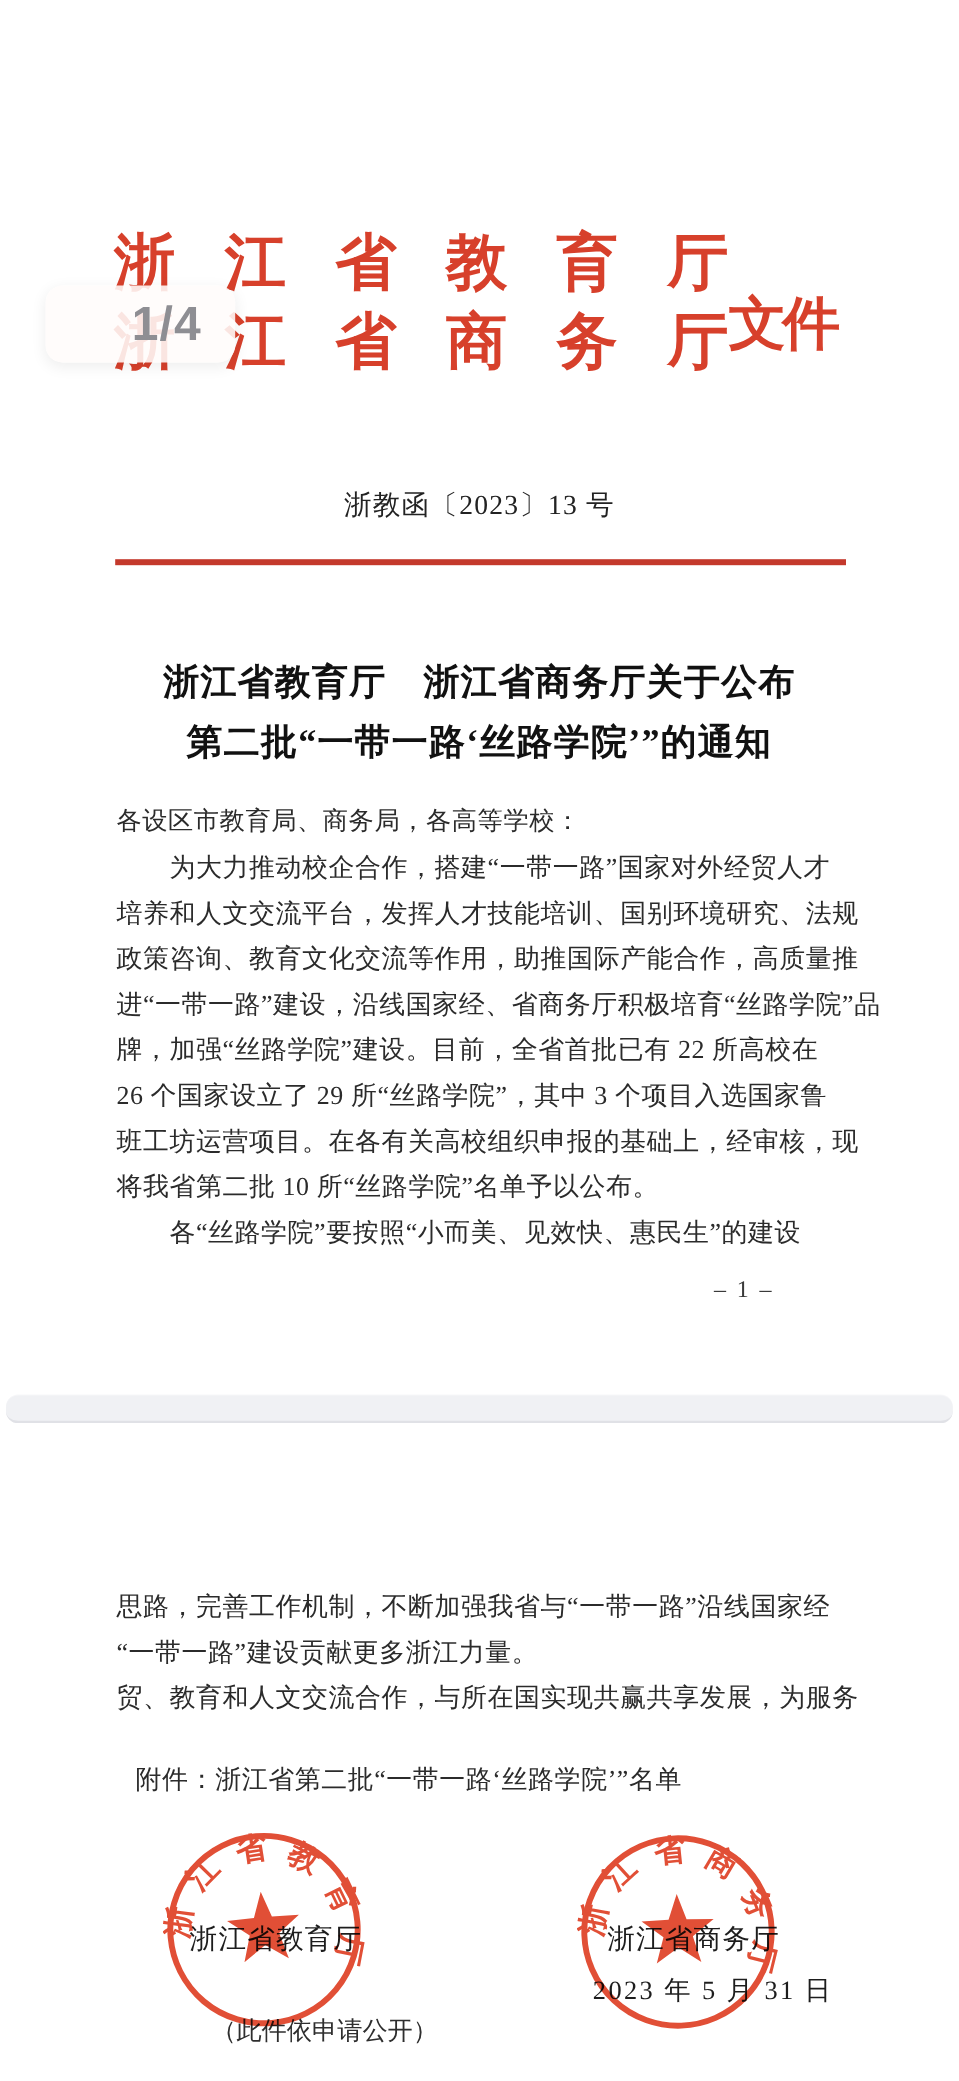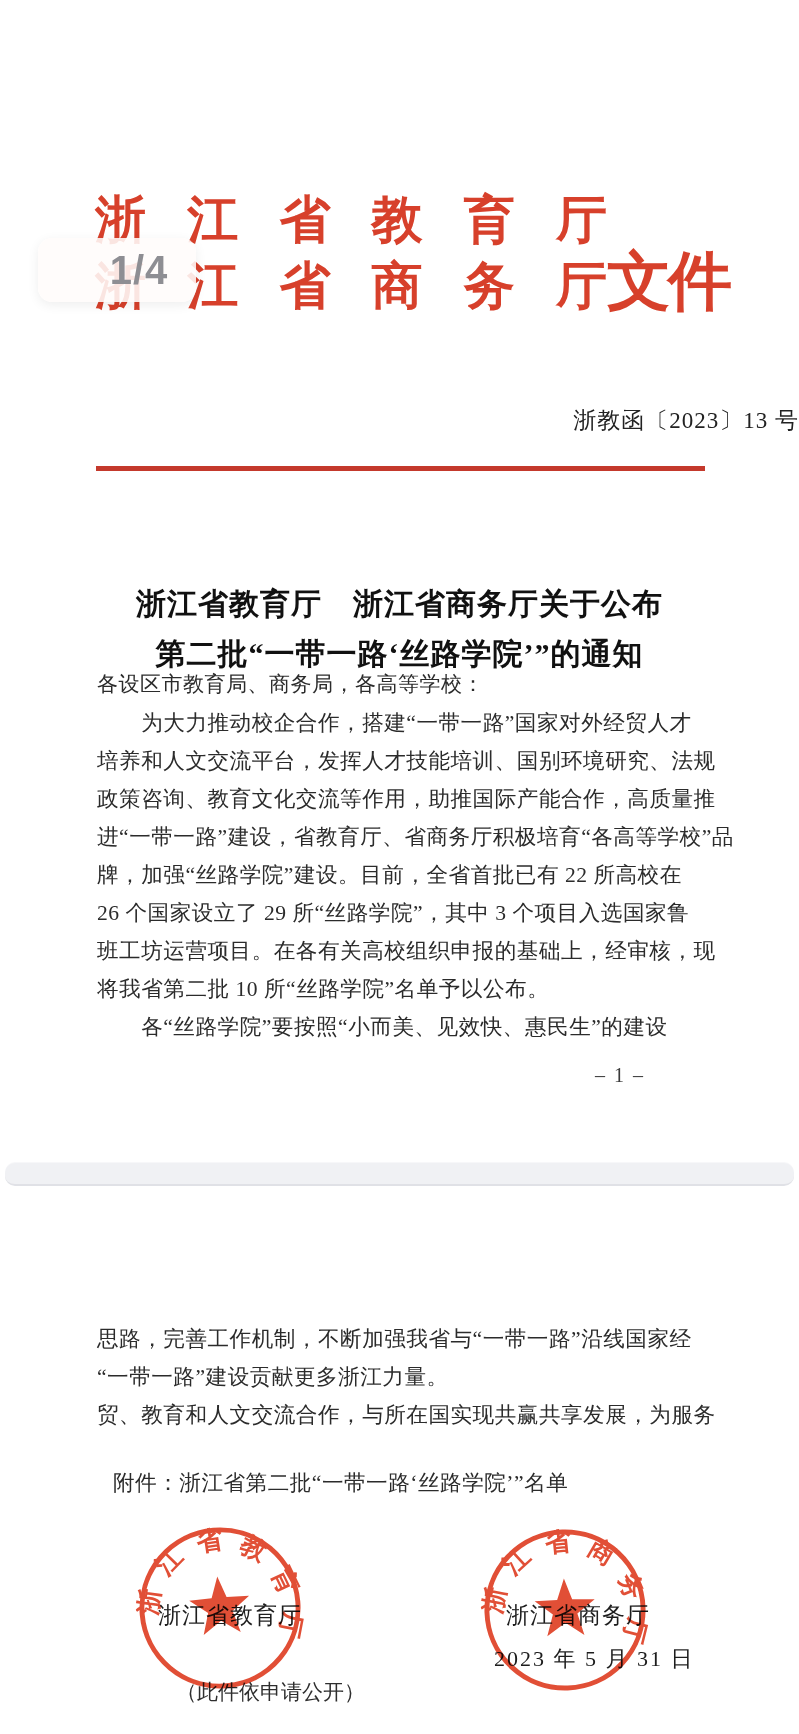--- a/index.html
+++ b/index.html
@@ -25,29 +25,29 @@
   
   .lh-row{
     position:absolute;left:95px;width:512px;display:flex;
     justify-content:space-between;
     color:#d7402b;font-weight:700;font-size:51px;line-height:1.1;
   }
   .lh-row1{top:192px;}
   .lh-row2{top:258px;}
   .lh-suffix{
     position:absolute;left:607px;top:238px;
-    color:#d7402b;font-weight:700;font-size:64px;letter-spacing:-3px;
+    color:#d7402b;font-weight:700;font-size:48px;letter-spacing:-3px;
   }
   
-  .doc-number{position:absolute;left:0;right:0;top:405px;text-align:right;
+  .doc-number{position:absolute;left:0;right:0;top:405px;text-align:center;
     font-size:23px;color:#222;letter-spacing:1px;}
   .red-rule{position:absolute;left:96px;top:466px;width:609px;height:5px;
     background:#c4392c;}
   .title-line{position:absolute;left:0;right:0;text-align:center;
-    font-size:30px;font-weight:700;color:#111;letter-spacing:1px;margin-top:36px;}
+    font-size:30px;font-weight:700;color:#111;letter-spacing:1px;}
   .title-line1{top:548px;}
   .title-line2{top:598px;}
   
   .salutation{position:absolute;left:97px;top:670px;font-size:21px;
     letter-spacing:0.5px;color:#2b2b2b;}
   .body-block{position:absolute;left:97px;top:706px;width:612px;}
   .body-block2{position:absolute;left:97px;top:1322px;width:612px;}
   .bline{height:38px;line-height:34px;font-size:21.6px;letter-spacing:0.5px;
     color:#2b2b2b;white-space:nowrap;}
   .attachment{position:absolute;left:97px;top:1468px;font-size:21.6px;
@@ -106,21 +106,21 @@
 
   <div class="title-line title-line1">浙江省教育厅　浙江省商务厅关于公布</div>
   <div class="title-line title-line2">第二批“一带一路‘丝路学院’”的通知</div>
 
   <div class="salutation">各设区市教育局、商务局，各高等学校：</div>
 
   <div class="body-block">
     <div class="bline">　　为大力推动校企合作，搭建“一带一路”国家对外经贸人才</div>
     <div class="bline">培养和人文交流平台，发挥人才技能培训、国别环境研究、法规</div>
     <div class="bline">政策咨询、教育文化交流等作用，助推国际产能合作，高质量推</div>
-    <div class="bline">进“一带一路”建设，省教育厅、省商务厅积极培育“各高等学校”品</div>
+    <div class="bline">进“一带一路”建设，沿线国家经、省商务厅积极培育“丝路学院”品</div>
     <div class="bline">牌，加强“丝路学院”建设。目前，全省首批已有 22 所高校在</div>
     <div class="bline">26 个国家设立了 29 所“丝路学院”，其中 3 个项目入选国家鲁</div>
     <div class="bline">班工坊运营项目。在各有关高校组织申报的基础上，经审核，现</div>
     <div class="bline">将我省第二批 10 所“丝路学院”名单予以公布。</div>
     <div class="bline">　　各“丝路学院”要按照“小而美、见效快、惠民生”的建设</div>
   </div>
 
   <div class="page-num">– 1 –</div>
 
   <div class="page-gap"></div>

